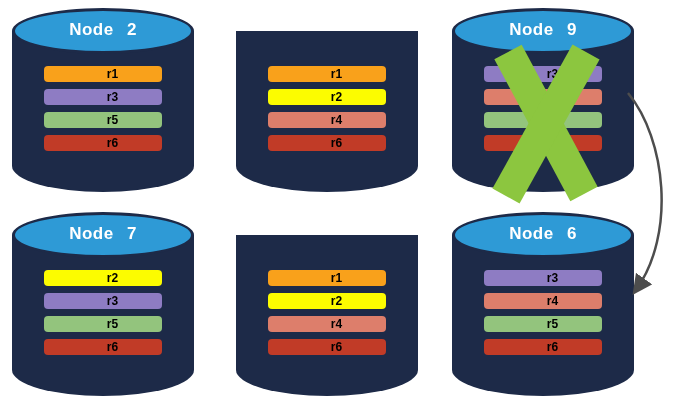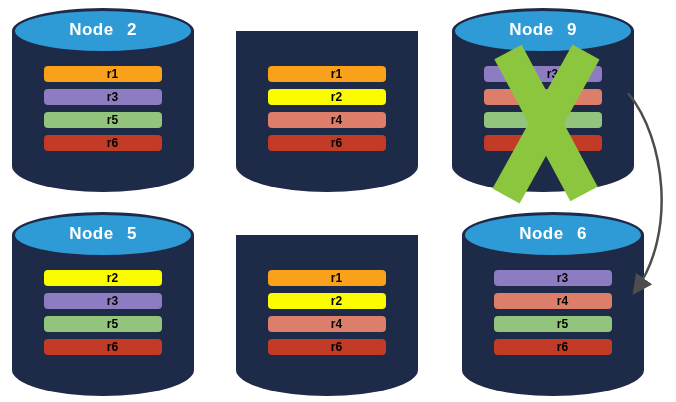--- a/index.html
+++ b/index.html
@@ -113,21 +113,21 @@
     </div>
     <svg class="fail-x" viewBox="0 0 128 158" aria-hidden="true">
       <line x1="26" y1="8" x2="102" y2="150"></line>
       <line x1="104" y1="8" x2="24" y2="152"></line>
     </svg>
   </div>
 
   <div class="node" style="left:12px;top:212px;">
     <div class="cyl-body"></div>
     <div class="cyl-top">
-      <span class="node-title">Node 5</span>
+      <span class="node-title">Node 7</span>
     </div>
     <div class="bars">
       <div class="bar" style="background-color: rgb(252, 252, 0);">
           <span>r2</span>
         </div>
       <div class="bar" style="background-color: rgb(142, 124, 195);">
           <span>r3</span>
         </div>
       <div class="bar" style="background-color: rgb(147, 196, 125);">
           <span>r5</span>
@@ -149,21 +149,21 @@
         </div>
       <div class="bar" style="background-color: rgb(221, 126, 107);">
           <span>r4</span>
         </div>
       <div class="bar" style="background-color: rgb(193, 59, 39);">
           <span>r6</span>
         </div>
     </div>
   </div>
 
-  <div class="node" style="left:452px;top:212px;margin-left:10px;">
+  <div class="node" style="left:452px;top:212px;">
     <div class="cyl-body"></div>
     <div class="cyl-top">
       <span class="node-title">Node 6</span>
     </div>
     <div class="bars">
       <div class="bar" style="background-color: rgb(142, 124, 195);">
           <span>r3</span>
         </div>
       <div class="bar" style="background-color: rgb(221, 126, 107);">
           <span>r4</span>

